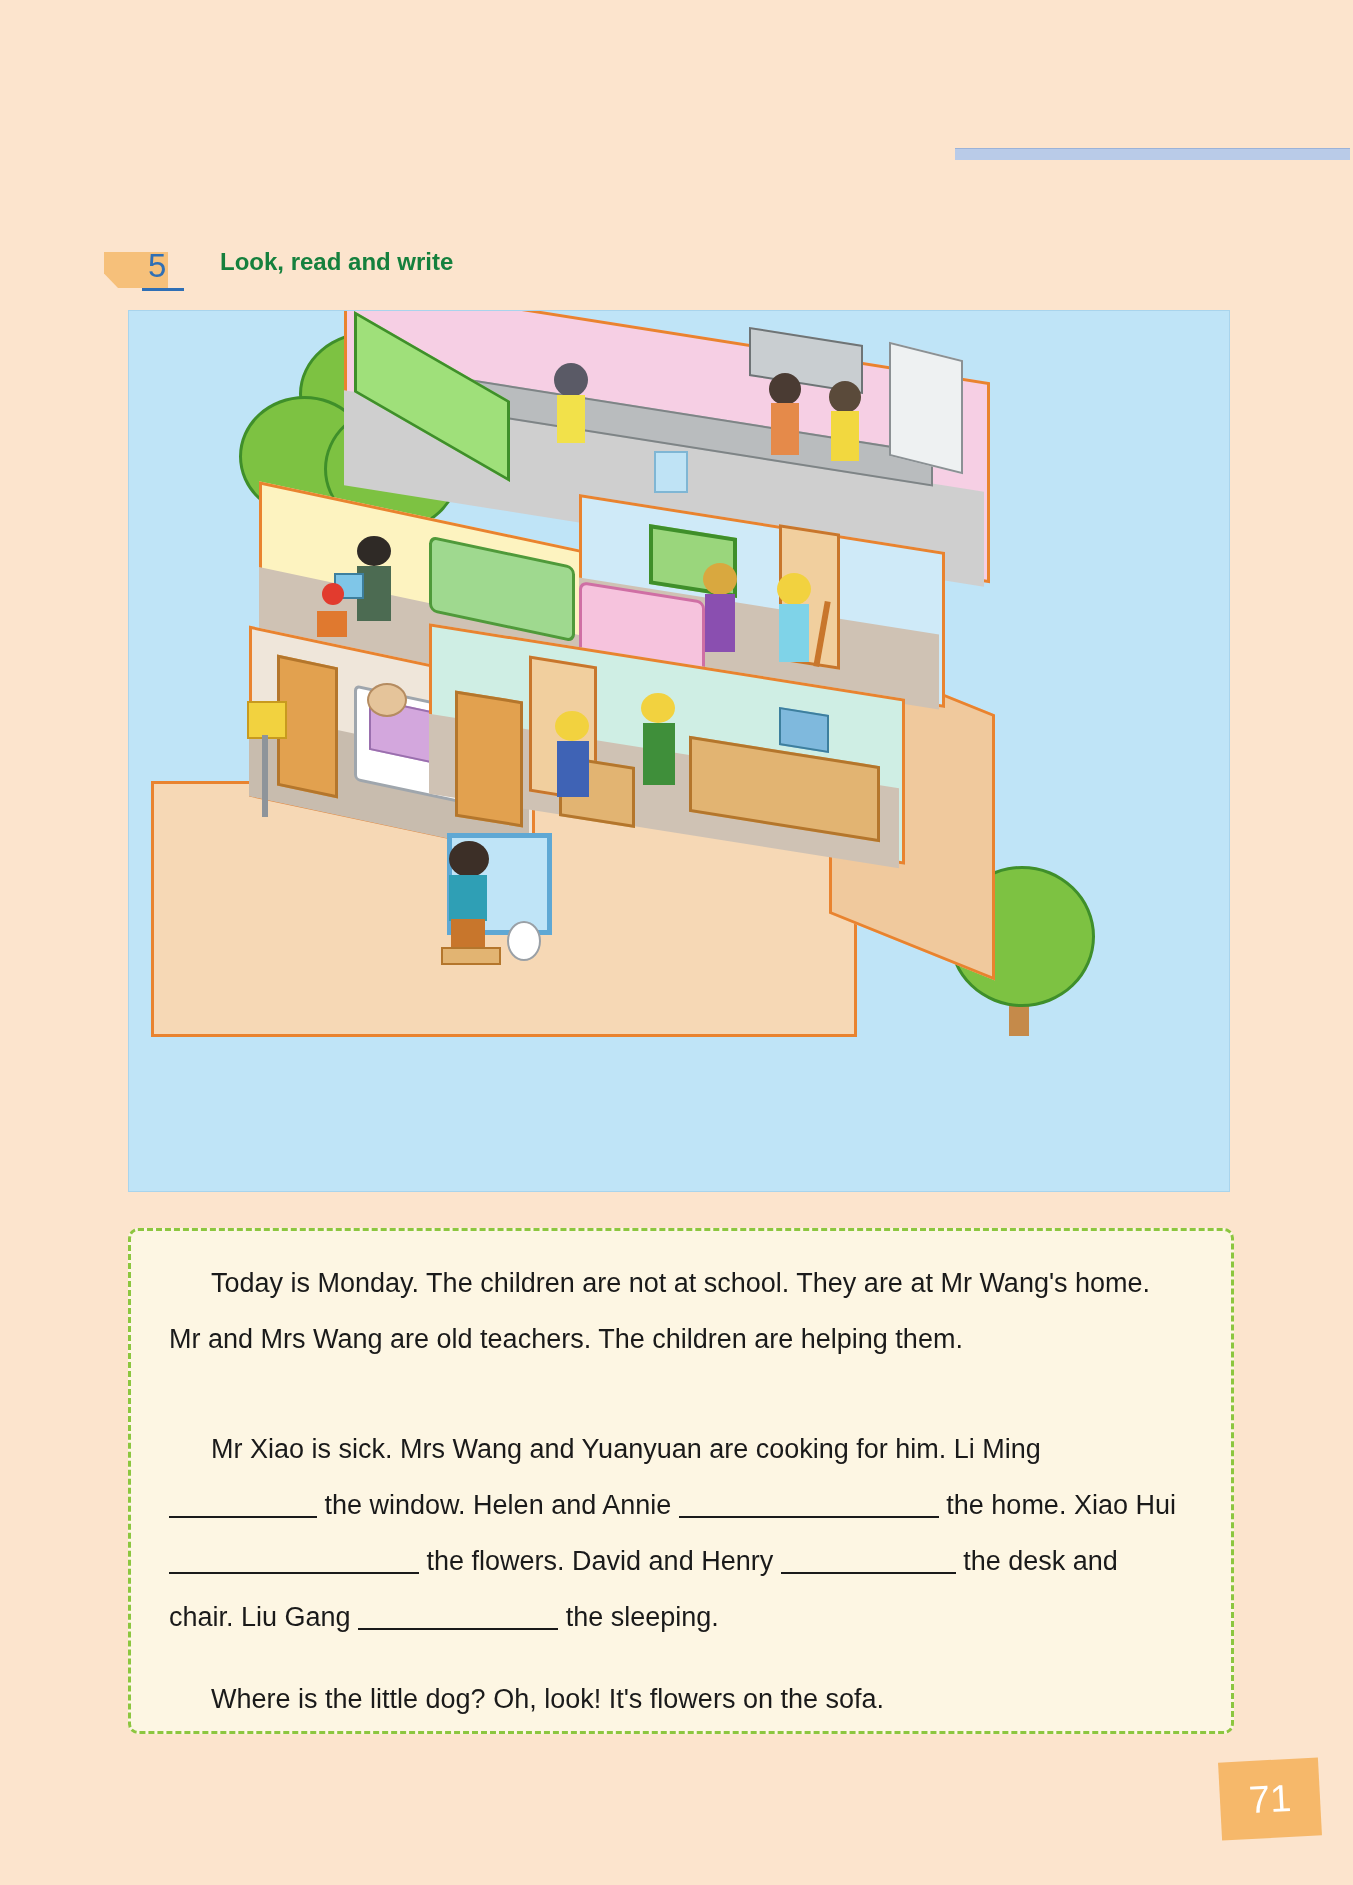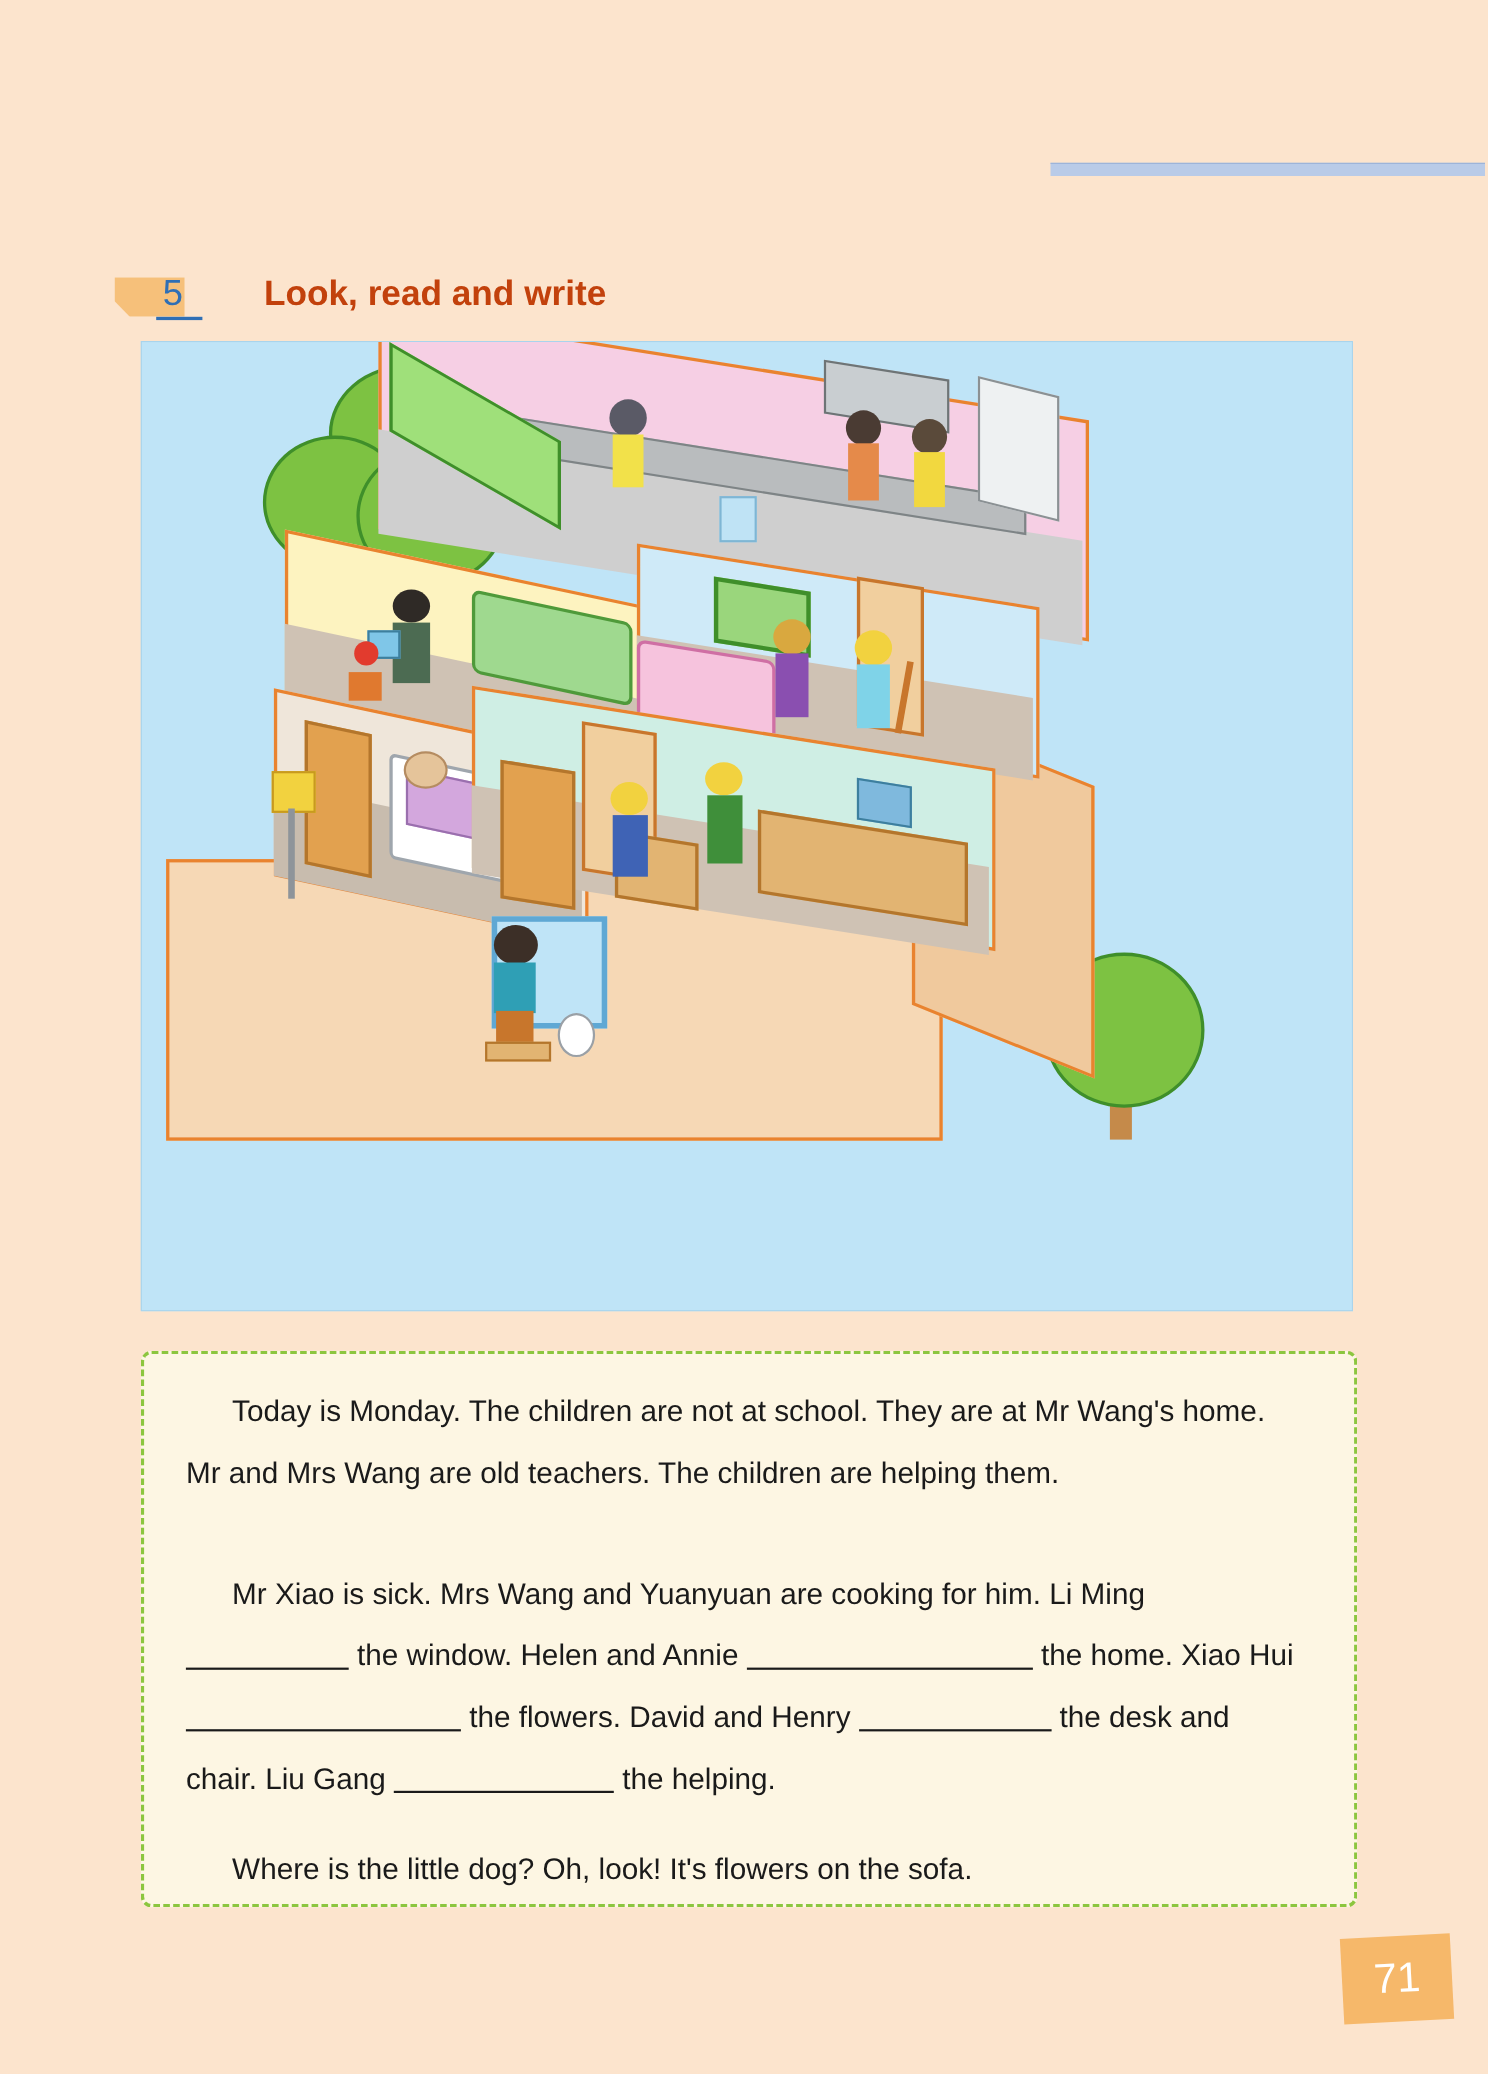--- a/index.html
+++ b/index.html
@@ -47,22 +47,22 @@
     clip-path:polygon(0 0,100% 0,100% 100%,14px 100%,0 60%);
   }
   .task-num{
     position:absolute;left:148px;top:247px;
     font-size:33px;color:#2f6fb5;font-weight:500;
   }
   .task-underline{
     position:absolute;left:142px;top:288px;width:42px;height:3px;background:#2f6fb5;
   }
   .task-title{
-    position:absolute;left:240px;top:248px;
-    font-size:32px;color:#c2410c;font-weight:bold;
+    position:absolute;left:220px;top:248px;
+    font-size:24px;color:#15803d;font-weight:bold;
   }
 
   
   .picture{
     position:absolute;left:128px;top:310px;width:1100px;height:880px;
     background:#bfe4f7;
     border:1px solid #a9d4ec;
     overflow:hidden;
   }
 
@@ -212,21 +212,21 @@
       <span class="indent"></span><span>Mr Xiao is sick. Mrs Wang and Yuanyuan are cooking for him. Li Ming</span>
       <span class="blank b1"></span>
       <span>the window. Helen and Annie</span>
       <span class="blank b2"></span>
       <span>the home. Xiao Hui</span>
       <span class="blank b3"></span>
       <span>the flowers. David and Henry</span>
       <span class="blank b4"></span>
       <span>the desk and chair. Liu Gang</span>
       <span class="blank b5"></span>
-      <span>the helping.</span>
+      <span>the sleeping.</span>
     </div>
 
     <div class="para p3">
       <span class="indent"></span><span>Where is the little dog? Oh, look! It's flowers on the sofa.</span>
     </div>
   </div>
 
   <div class="pagenum">
     <span>71</span>
   </div>

